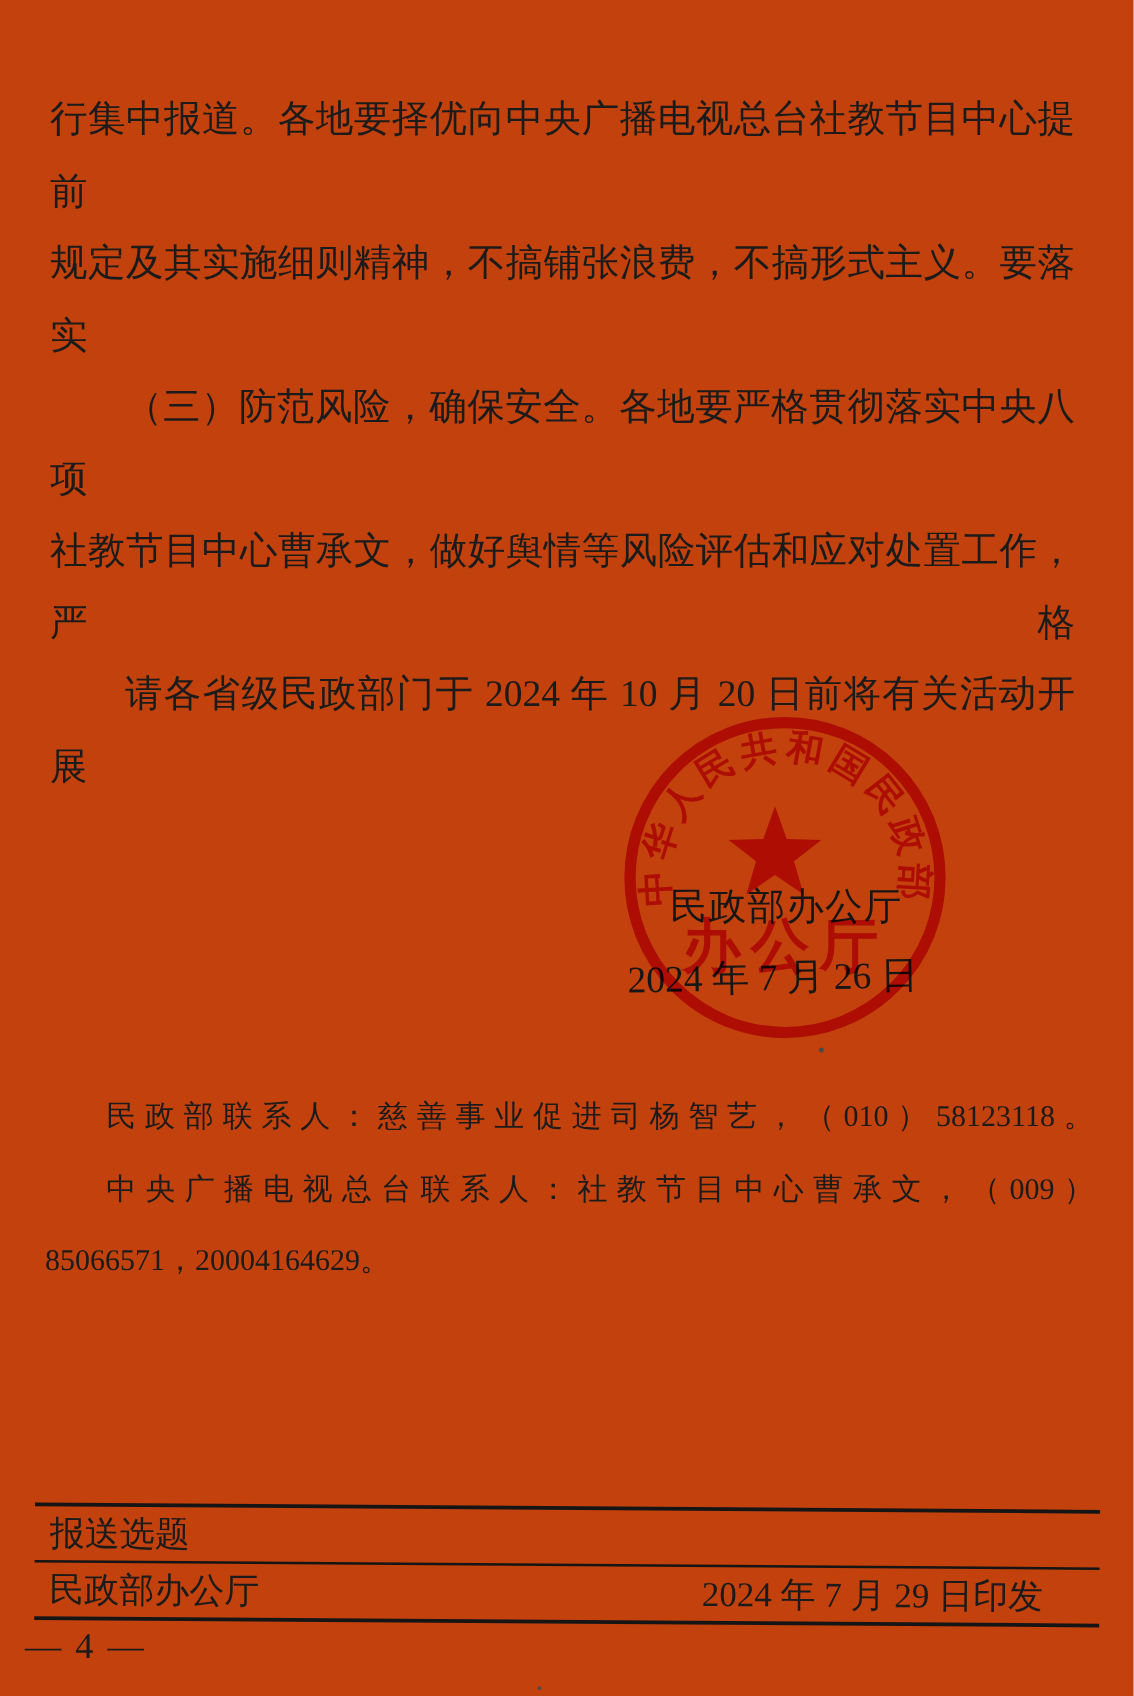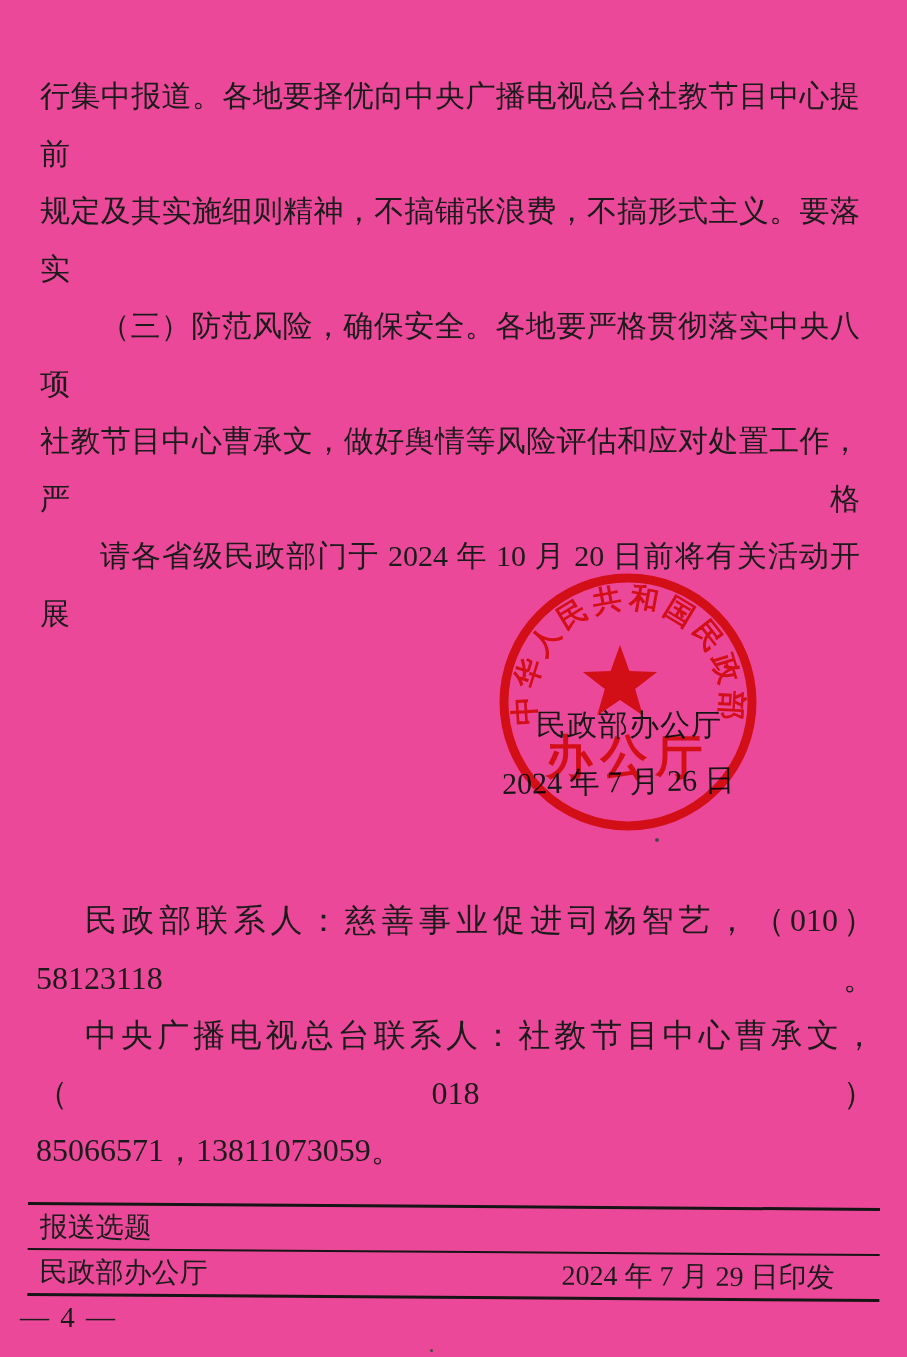--- a/index.html
+++ b/index.html
@@ -1,31 +1,31 @@
 <!DOCTYPE html>
 <html lang="zh"><head>
 <meta charset="utf-8">
 <style>
   html,body{margin:0;padding:0;background:#ffffff;}
   .page{
     position:relative;
     width:907px;height:1357px;
-    background:#ec4899;
+    background:#c2410c;
     overflow:hidden;
     font-family:"Liberation Serif","DejaVu Serif",serif;
     color:#1b1b1b;
   }
   
   .doc-body{
     position:absolute;left:40px;top:67px;width:820px;
     font-size:30px;line-height:57.5px;
   }
   .contact-block{
-    position:absolute;left:36px;top:892px;width:839px;
-    font-size:32px;line-height:57.5px;
+    position:absolute;left:36px;top:866px;width:839px;
+    font-size:24px;line-height:57.5px;
   }
   .line{white-space:normal;text-align:justify;}
   .stretch{text-align-last:justify;}
   .indent{text-indent:60px;}
   .indent-c{text-indent:49px;}
   
   .seal-signer{
     position:absolute;left:536px;top:705px;
     font-size:30px;letter-spacing:1px;color:#161616;z-index:1;
   }
@@ -79,22 +79,22 @@
       <path id="sealArc" d="M 51.7 172.2 A 94 94 0 1 1 228.3 172.2" fill="none"></path>
     </defs>
     <text font-size="29" font-weight="bold" letter-spacing="5" fill="#e2241a">
       <textPath href="#sealArc" startOffset="50%" text-anchor="middle">中华人民共和国民政部</textPath>
     </text>
     <text x="140" y="211" font-size="47" font-weight="bold" letter-spacing="8" text-anchor="middle" fill="#e2241a">办公厅</text>
   </svg>
 
   <div class="contact-block">
     <div class="line stretch indent-c">民政部联系人：慈善事业促进司杨智艺，（010）58123118。</div>
-    <div class="line stretch indent-c">中央广播电视总台联系人：社教节目中心曹承文，（018）</div>
-    <div class="line">85066571，13811073059。</div>
+    <div class="line stretch indent-c">中央广播电视总台联系人：社教节目中心曹承文，（009）</div>
+    <div class="line">85066571，20004164629。</div>
   </div>
 
   <div class="footer">
     <div class="rule"></div>
     <div class="f-row">
       <span>报送选题</span>
     </div>
     <div class="rule thin"></div>
     <div class="f-row">
       <span>民政部办公厅</span>

